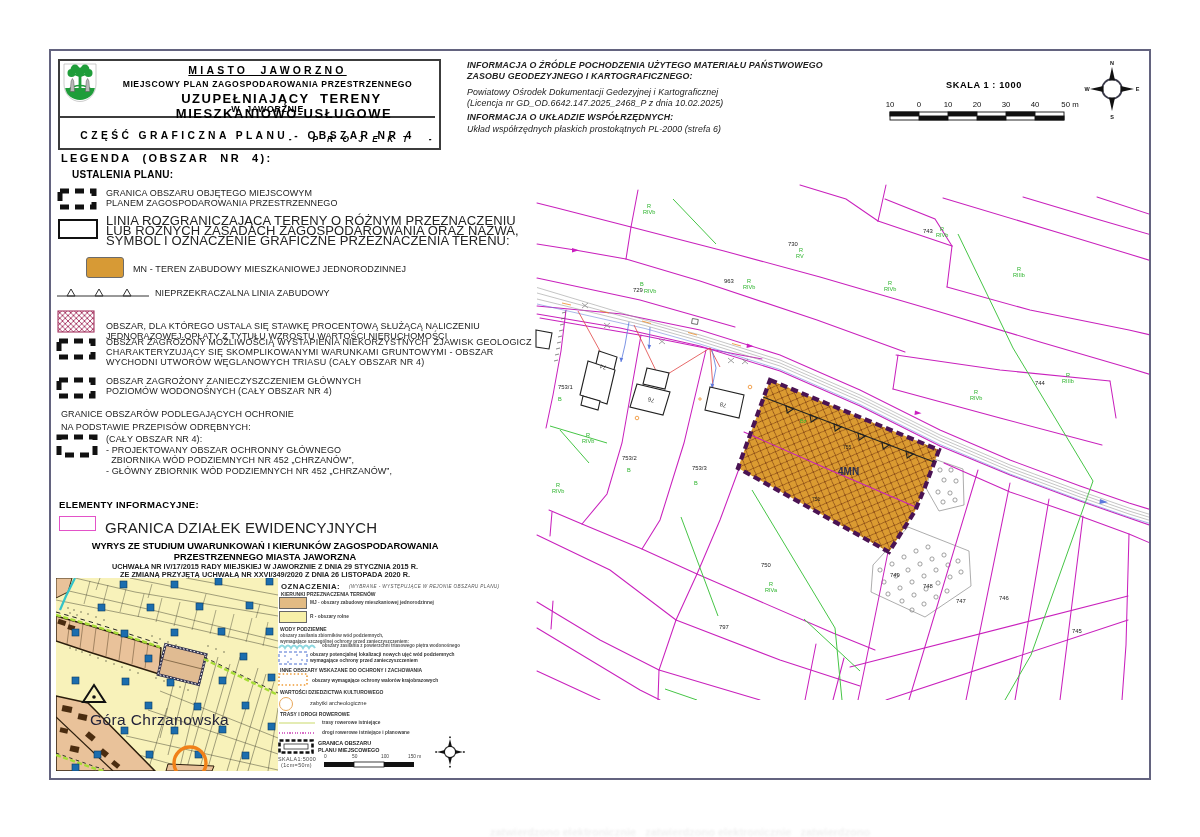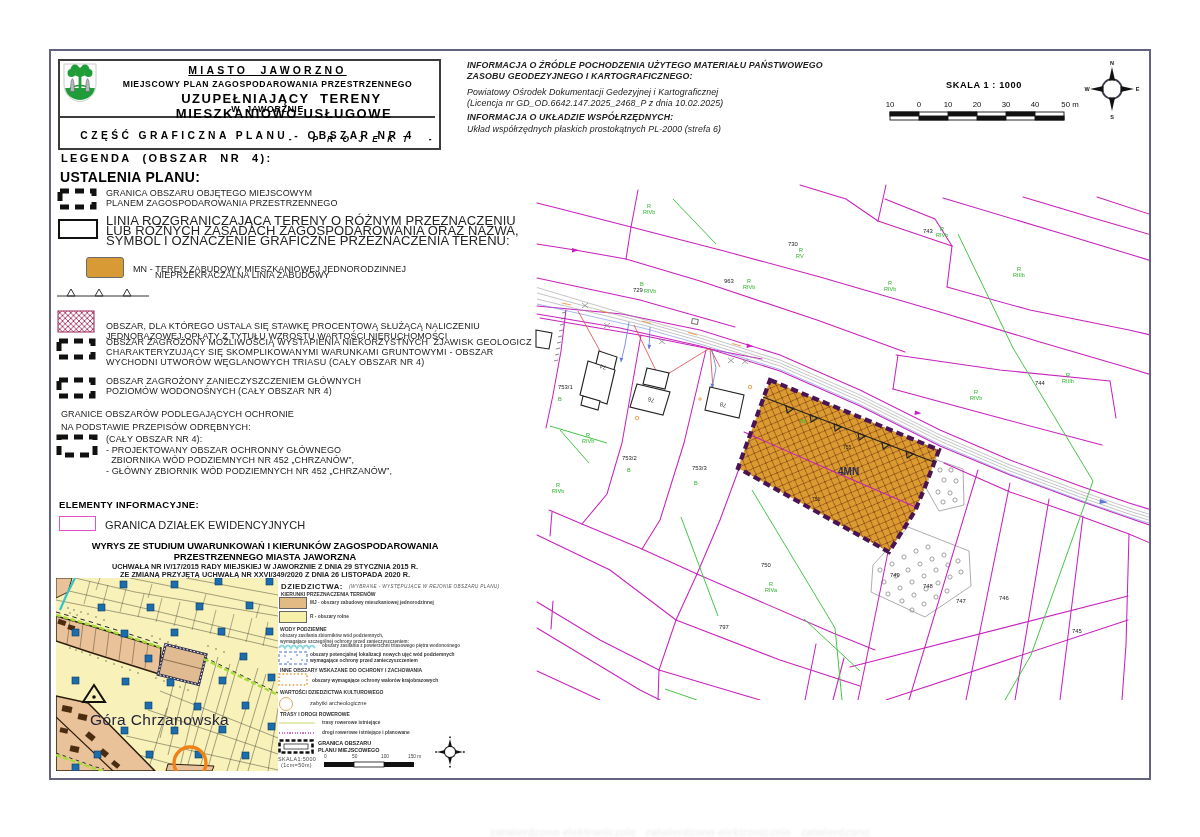--- a/index.html
+++ b/index.html
@@ -87,42 +87,42 @@
   <g font-family="Liberation Sans,sans-serif" font-size="5.5" font-weight="bold" fill="#111" text-anchor="middle">
     <text x="28" y="7">N</text>
       <text x="28" y="61">S</text>
       <text x="3" y="33">W</text>
       <text x="53.5" y="33">E</text>
   </g>
 </svg>
 
 <div class="abs b" style="left:61px;top:152px;font-size:11px;letter-spacing:2.4px;">LEGENDA&nbsp; (OBSZAR&nbsp; NR&nbsp; 4):</div>
 
-<div class="abs b" style="left:60px;top:169px;font-size:14px;letter-spacing:0.3px;">USTALENIA PLANU:</div>
+<div class="abs b" style="left:72px;top:169px;font-size:10px;letter-spacing:0.3px;">USTALENIA PLANU:</div>
 
 <svg class="abs" style="left:57px;top:188px;" width="40" height="22" viewBox="0 0 40 22">
   <rect x="3" y="3" width="34" height="16" fill="none" stroke="#111" stroke-width="5" stroke-dasharray="9 6"></rect>
 </svg>
 
 <div class="abs" style="left:106px;top:187.5px;font-size:9px;letter-spacing:0.1px;line-height:10.4px;color:#222;">GRANICA OBSZARU OBJĘTEGO MIEJSCOWYM<br>PLANEM ZAGOSPODAROWANIA PRZESTRZENNEGO</div>
 
 <div class="abs" style="left:58px;top:219px;width:36px;height:16px;border:2.5px solid #111;"></div>
 
 <div class="abs" style="left:106px;top:215.5px;font-size:13px;letter-spacing:0.1px;line-height:10.4px;color:#222;">LINIA ROZGRANICZAJĄCA TERENY O RÓŻNYM PRZEZNACZENIU<br>LUB RÓŻNYCH ZASADACH ZAGOSPODAROWANIA ORAZ NAZWA,<br>SYMBOL I OZNACZENIE GRAFICZNE PRZEZNACZENIA TERENU:</div>
 
 <div class="abs" style="left:86px;top:257px;width:36px;height:19px;background:#d79a35;border:1.5px solid #6b6b6b;border-radius:3px;"></div>
 
 <div class="abs" style="left:133px;top:263.5px;font-size:9px;letter-spacing:0.1px;color:#222;">MN - TEREN ZABUDOWY MIESZKANIOWEJ JEDNORODZINNEJ</div>
 
 <svg class="abs" style="left:57px;top:287px;" width="92" height="14" viewBox="0 0 92 14">
   <line x1="0" y1="9" x2="92" y2="9" stroke="#333" stroke-width="1"></line>
   <path d="M10,9 l4,-7 4,7 z M38,9 l4,-7 4,7 z M66,9 l4,-7 4,7 z" fill="none" stroke="#333" stroke-width="1"></path>
 </svg>
 
-<div class="abs" style="left:155px;top:270px;font-size:9px;letter-spacing:0.1px;color:#222;">NIEPRZEKRACZALNA LINIA ZABUDOWY</div>
+<div class="abs" style="left:155px;top:288px;font-size:9px;letter-spacing:0.1px;color:#222;">NIEPRZEKRACZALNA LINIA ZABUDOWY</div>
 
 <svg class="abs" style="left:57px;top:310px;" width="38" height="23" viewBox="0 0 38 23">
   <defs>
     <pattern id="xh" width="5.5" height="5.5" patternUnits="userSpaceOnUse">
       <path d="M-1,6.5 L6.5,-1 M-1,-1 L6.5,6.5" stroke="#a53360" stroke-width="0.9"></path>
     </pattern>
   </defs>
   <rect x="1" y="1" width="36" height="21" fill="url(#xh)" stroke="#a53360" stroke-width="1.1"></rect>
 </svg>
 
@@ -145,21 +145,21 @@
 <svg class="abs" style="left:56px;top:434px;" width="42" height="24" viewBox="0 0 42 24">
   <rect x="3" y="3" width="36" height="18" fill="none" stroke="#111" stroke-width="5" stroke-dasharray="9 6"></rect>
 </svg>
 
 <div class="abs" style="left:106px;top:434px;font-size:9px;letter-spacing:0.1px;line-height:10.6px;color:#222;">(CAŁY OBSZAR NR 4):<br>- PROJEKTOWANY OBSZAR OCHRONNY GŁÓWNEGO<br>&nbsp;&nbsp;ZBIORNIKA WÓD PODZIEMNYCH NR 452 „CHRZANÓW”,<br>- GŁÓWNY ZBIORNIK WÓD PODZIEMNYCH NR 452 „CHRZANÓW”,</div>
 
 <div class="abs b" style="left:59px;top:499px;font-size:9.5px;letter-spacing:0.3px;">ELEMENTY INFORMACYJNE:</div>
 
 <div class="abs" style="left:59px;top:516px;width:35px;height:13px;border:1.6px solid #e352c8;background:#fff;"></div>
 
-<div class="abs" style="left:105px;top:519px;font-size:11px;letter-spacing:0.1px;color:#222;">GRANICA DZIAŁEK EWIDENCYJNYCH</div>
+<div class="abs" style="left:105px;top:519px;font-size:15px;letter-spacing:0.1px;color:#222;">GRANICA DZIAŁEK EWIDENCYJNYCH</div>
 
 <div class="abs b c" style="left:60px;top:541px;width:410px;font-size:9.3px;line-height:11px;">WYRYS ZE STUDIUM UWARUNKOWAŃ I KIERUNKÓW ZAGOSPODAROWANIA<br>PRZESTRZENNEGO MIASTA JAWORZNA</div>
 
 <div class="abs b c" style="left:60px;top:562.5px;width:410px;font-size:7.3px;line-height:8.8px;color:#222;">UCHWAŁA NR IV/17/2015 RADY MIEJSKIEJ W JAWORZNIE Z DNIA 29 STYCZNIA 2015 R.<br>ZE ZMIANĄ PRZYJĘTĄ UCHWAŁĄ NR XXVI/349/2020 Z DNIA 26 LISTOPADA 2020 R.</div>
 
 <svg class="abs" style="left:535px;top:180px;" width="614" height="520" viewBox="535 180 614 520">
   <defs>
     <pattern id="hatch4mn" width="9.5" height="9.5" patternUnits="userSpaceOnUse" patternTransform="rotate(22)">
       <path d="M-1,10.5 L10.5,-1 M-1,-1 L10.5,10.5" stroke="#7a3c10" stroke-width="0.75"></path>
     </pattern>
@@ -586,21 +586,21 @@
   </g>
 
   <path d="M38,107 L49,124 L27,124 Z" fill="#f8f2ba" stroke="#111" stroke-width="2"></path>
   <circle cx="38" cy="119" r="1.8" fill="#111"></circle>
 
   <text x="34" y="147" font-family="Liberation Sans,sans-serif" font-size="15.5" letter-spacing="0.4" fill="#23233a">Góra Chrzanowska</text>
 
   <circle cx="134" cy="185" r="16" fill="none" stroke="#f08018" stroke-width="3.4"></circle>
 </svg>
 
-<div class="abs b" style="left:281px;top:582px;font-size:7.8px;letter-spacing:0.5px;color:#222;">DZIEDZICTWA:</div>
+<div class="abs b" style="left:281px;top:582px;font-size:7.8px;letter-spacing:0.5px;color:#222;">OZNACZENIA:</div>
 <div class="abs i" style="left:349px;top:584px;font-size:4.6px;letter-spacing:0.4px;color:#555;">(WYBRANE - WYSTĘPUJĄCE W REJONIE OBSZARU PLANU)</div>
 
 <div class="abs b" style="left:281px;top:590.5px;font-size:5px;color:#333;">KIERUNKI PRZEZNACZENIA TERENÓW</div>
 
 <div class="abs" style="left:279px;top:597px;width:26px;height:10px;background:#e2bb84;border:1px solid #666;"></div>
 <div class="abs b" style="left:310px;top:600px;font-size:4.8px;color:#444;">MJ - obszary zabudowy mieszkaniowej jednorodzinnej</div>
 
 <div class="abs" style="left:279px;top:610.5px;width:26px;height:10px;background:#f7f0a8;border:1px solid #666;"></div>
 <div class="abs b" style="left:310px;top:613.5px;font-size:4.8px;color:#444;">R - obszary rolne</div>
 

